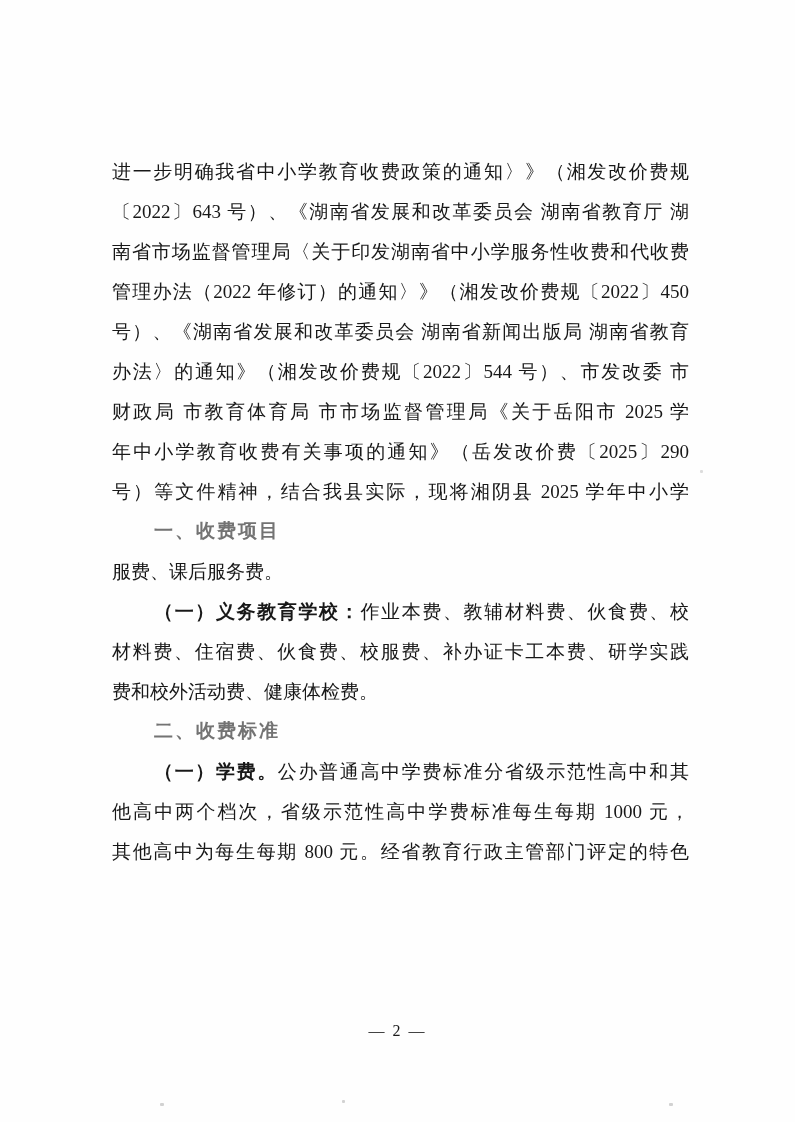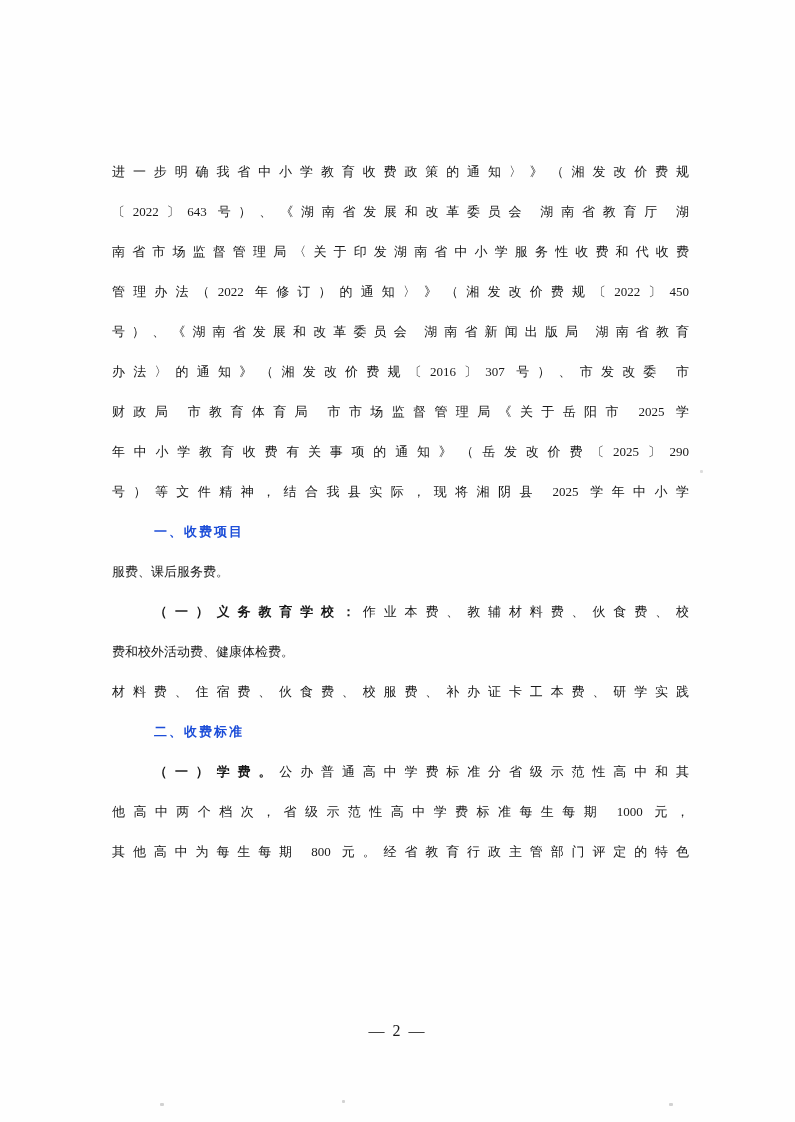--- a/index.html
+++ b/index.html
@@ -18,38 +18,38 @@
   }
   .text-block {
     position: absolute;
     left: 112px;
     top: 152px;
     width: 577px;
   }
   .line {
     height: 40px;
     line-height: 40px;
-    font-size: 13px;
+    font-size: 19px;
     white-space: nowrap;
     text-align: left;
     color: #181818;
   }
   .line.j {
     white-space: normal;
     text-align: justify;
     text-align-last: justify;
   }
   .line.indent {
     padding-left: 42px;
   }
   .line.heading {
     font-weight: 700;
-    font-family: Liberation Serif, serif;
+    font-family: Liberation Mono, monospace;
     letter-spacing: 2px;
-    color: #1d4ed8;
+    color: #737373;
   }
   .seg.b {
     font-weight: 700;
   }
   .footer {
     position: absolute;
     left: 0;
     top: 1020px;
     width: 795px;
     text-align: center;
@@ -73,29 +73,29 @@
 </head>
 <body>
 
 <div class="page">
   <div class="text-block">
       <div class="line j"><span class="seg">进一步明确我省中小学教育收费政策的通知〉》（湘发改价费规</span></div>
       <div class="line j"><span class="seg">〔2022〕643 号）、《湖南省发展和改革委员会 湖南省教育厅 湖</span></div>
       <div class="line j"><span class="seg">南省市场监督管理局〈关于印发湖南省中小学服务性收费和代收费</span></div>
       <div class="line j"><span class="seg">管理办法（2022 年修订）的通知〉》（湘发改价费规〔2022〕450</span></div>
       <div class="line j"><span class="seg">号）、《湖南省发展和改革委员会 湖南省新闻出版局 湖南省教育</span></div>
-      <div class="line j"><span class="seg">办法〉的通知》（湘发改价费规〔2016〕307 号）、市发改委 市</span></div>
+      <div class="line j"><span class="seg">办法〉的通知》（湘发改价费规〔2022〕544 号）、市发改委 市</span></div>
       <div class="line j"><span class="seg">财政局 市教育体育局 市市场监督管理局《关于岳阳市 2025 学</span></div>
       <div class="line j"><span class="seg">年中小学教育收费有关事项的通知》（岳发改价费〔2025〕290</span></div>
       <div class="line j"><span class="seg">号）等文件精神，结合我县实际，现将湘阴县 2025 学年中小学</span></div>
       <div class="line indent heading"><span class="seg b">一、收费项目</span></div>
       <div class="line"><span class="seg">服费、课后服务费。</span></div>
       <div class="line j indent"><span class="seg b">（一）义务教育学校：</span><span class="seg">作业本费、教辅材料费、伙食费、校</span></div>
+      <div class="line j"><span class="seg">材料费、住宿费、伙食费、校服费、补办证卡工本费、研学实践</span></div>
       <div class="line"><span class="seg">费和校外活动费、健康体检费。</span></div>
-      <div class="line j"><span class="seg">材料费、住宿费、伙食费、校服费、补办证卡工本费、研学实践</span></div>
       <div class="line indent heading"><span class="seg b">二、收费标准</span></div>
       <div class="line j indent"><span class="seg b">（一）学费。</span><span class="seg">公办普通高中学费标准分省级示范性高中和其</span></div>
       <div class="line j"><span class="seg">他高中两个档次，省级示范性高中学费标准每生每期 1000 元，</span></div>
       <div class="line j"><span class="seg">其他高中为每生每期 800 元。经省教育行政主管部门评定的特色</span></div>
     </div>
 
   <div class="footer">— 2 —</div>
 
   <div class="speck s1"></div>
   <div class="speck s2"></div>

